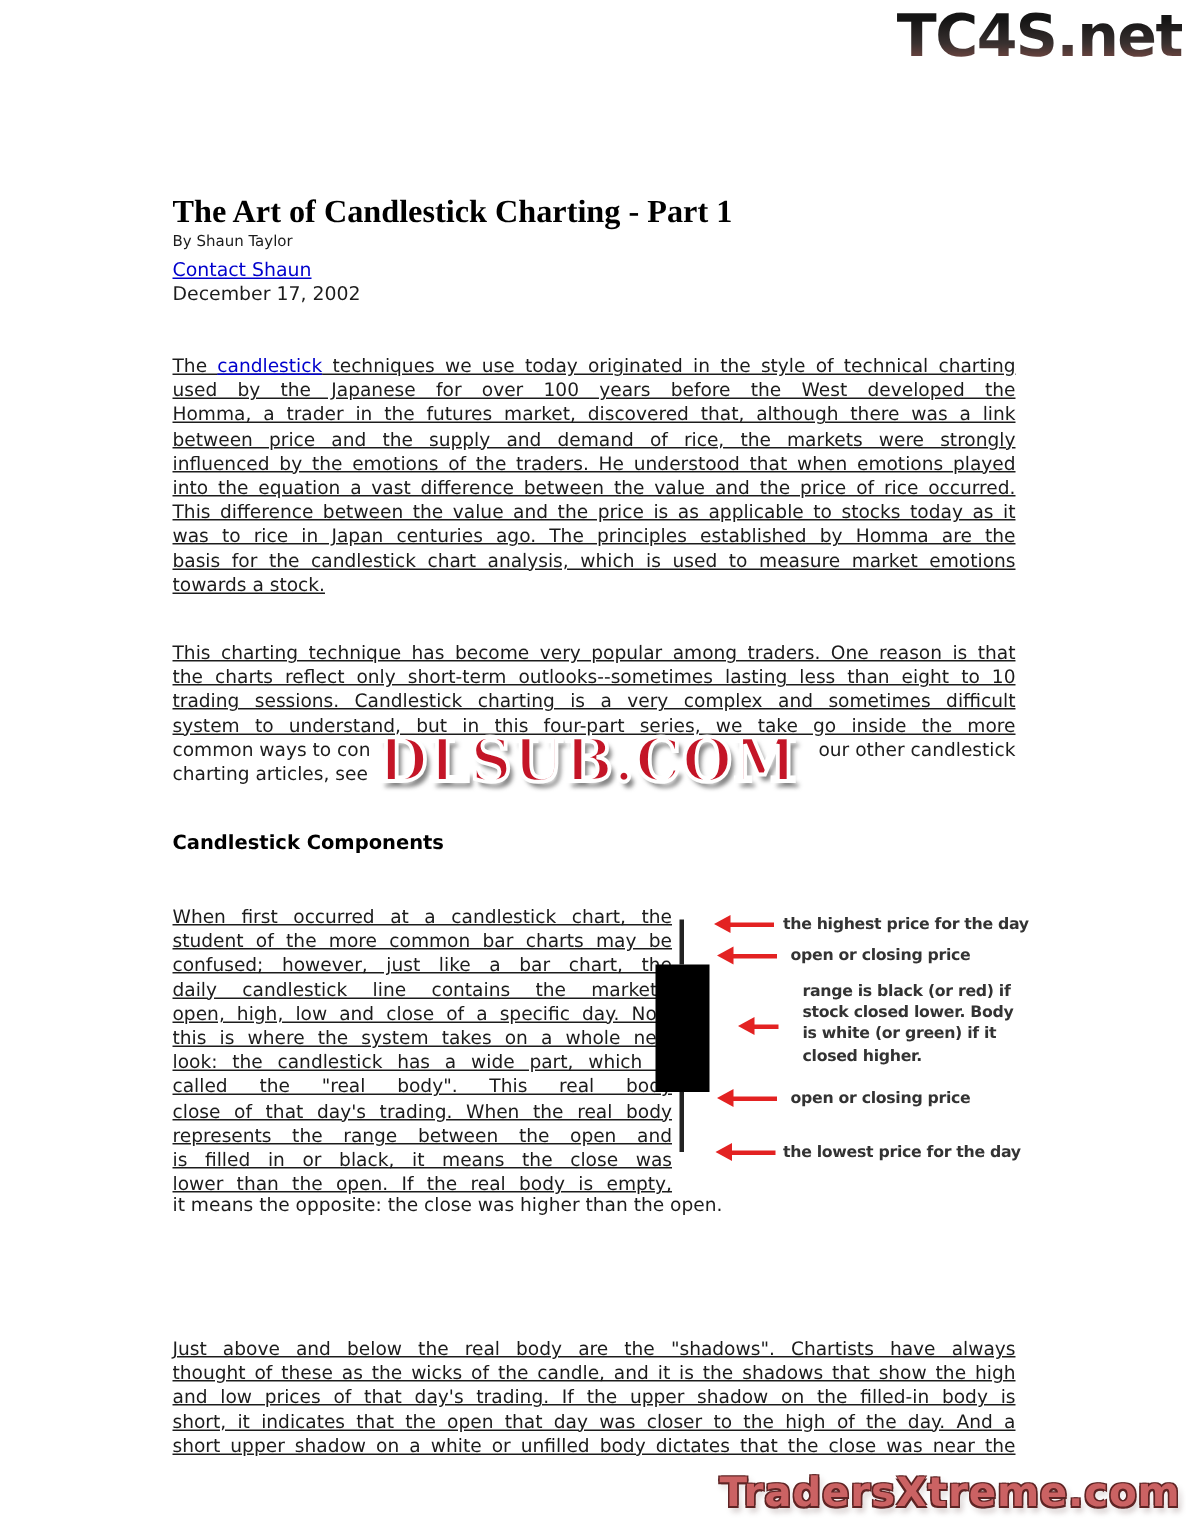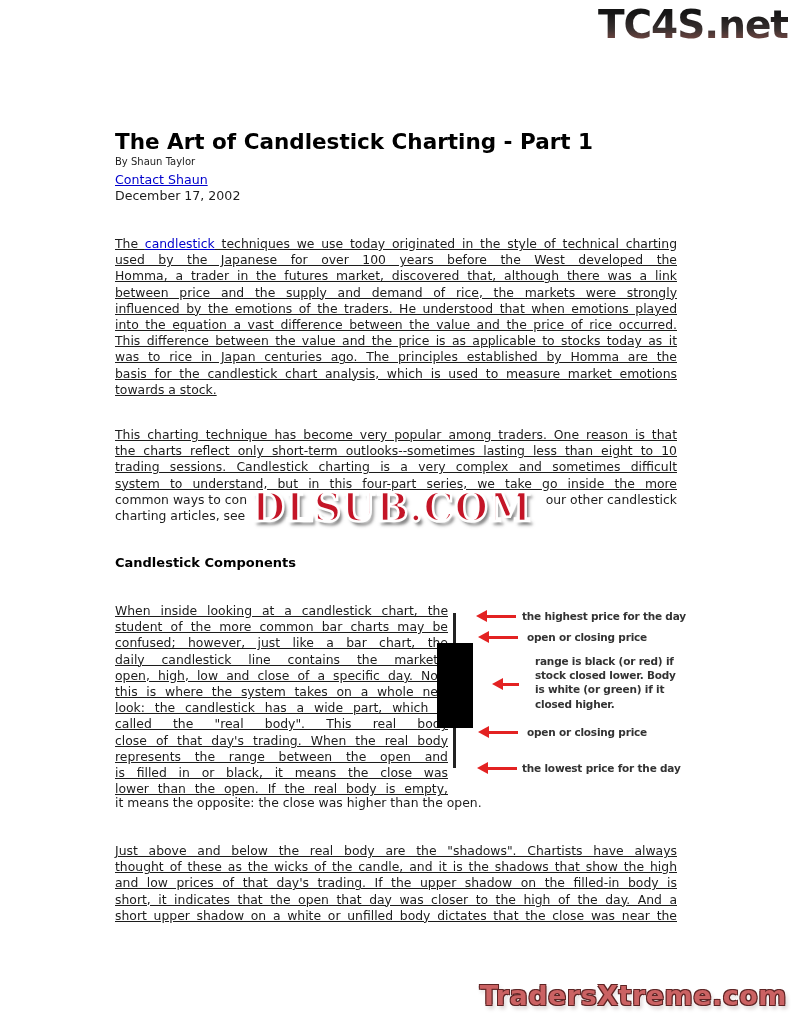--- a/index.html
+++ b/index.html
@@ -13,37 +13,37 @@
   .logo {
     position:absolute; top:2px; right:3px;
     font-family:"DejaVu Sans", sans-serif; font-weight:800;
     font-size:39px; letter-spacing:-1px;
     background:linear-gradient(180deg,#151515 25%,#38302f 60%,#96554e 100%);
     -webkit-background-clip:text; background-clip:text; color:transparent;
   }
 
   
   .title { position:absolute; left:115px; top:129px; width:600px;
-    font-size:21.5px; font-weight:bold; color:#000; letter-spacing:0; }
+    font-size:21.5px; font-weight:bold; color:#000; letter-spacing:0;font-family:Liberation Serif, serif; }
   .byline { position:absolute; left:115px; top:156px; font-size:10px; }
   .contact { position:absolute; left:115px; top:172px; font-size:12.6px;
     color:#0000cc; text-decoration:underline; }
   .date { position:absolute; left:115px; top:188px; font-size:12.6px; }
 
   
   .para { position:absolute; left:115px; width:562px; font-size:12.4px;
     line-height:16.2px; color:#1c1c1c; }
   .tline { text-align:justify; text-align-last:justify;text-decoration:underline; }
   .tline-end { text-align-last:left; }
   .inlink { color:#0000cc; text-decoration:underline; }
   .p1 { top:236px; }
   .p2 { top:427px; }
   .fragline { display:flex; justify-content:space-between; height:16.2px; }
   .lastline { text-align:left; }
-  .p3 { top:843px; }
+  .p3 { top:891px; }
 
   .subhead { position:absolute; left:115px; top:555px; font-size:13px;
     font-weight:bold; color:#000; }
 
   
   .watermark {
     position:absolute; left:252px; top:484px; z-index:30;
     font-family:"DejaVu Serif", serif; font-weight:bold; font-size:38px;
     letter-spacing:1px; color:#c41527;
     -webkit-text-stroke:2.5px #ffffff;
@@ -130,21 +130,21 @@
       <span>our other candlestick</span>
     </div>
     <div class="lastline">charting articles, see</div>
   </div>
 
   <div class="watermark">DLSUB.COM</div>
 
   <h2 class="subhead">Candlestick Components</h2>
 
   <div class="para figtext">
-      <div class="tline">When inside looking at a candlestick chart, the</div>
+      <div class="tline">When first occurred at a candlestick chart, the</div>
       <div class="tline">student of the more common bar charts may be</div>
       <div class="tline">confused; however, just like a bar chart, the</div>
       <div class="tline">daily candlestick line contains the market's</div>
       <div class="tline">open, high, low and close of a specific day. Now</div>
       <div class="tline">this is where the system takes on a whole new</div>
       <div class="tline">look: the candlestick has a wide part, which is</div>
       <div class="tline">called the "real body". This real body</div>
       <div class="tline">close of that day's trading. When the real body</div>
       <div class="tline">represents the range between the open and</div>
       <div class="tline">is filled in or black, it means the close was</div>

